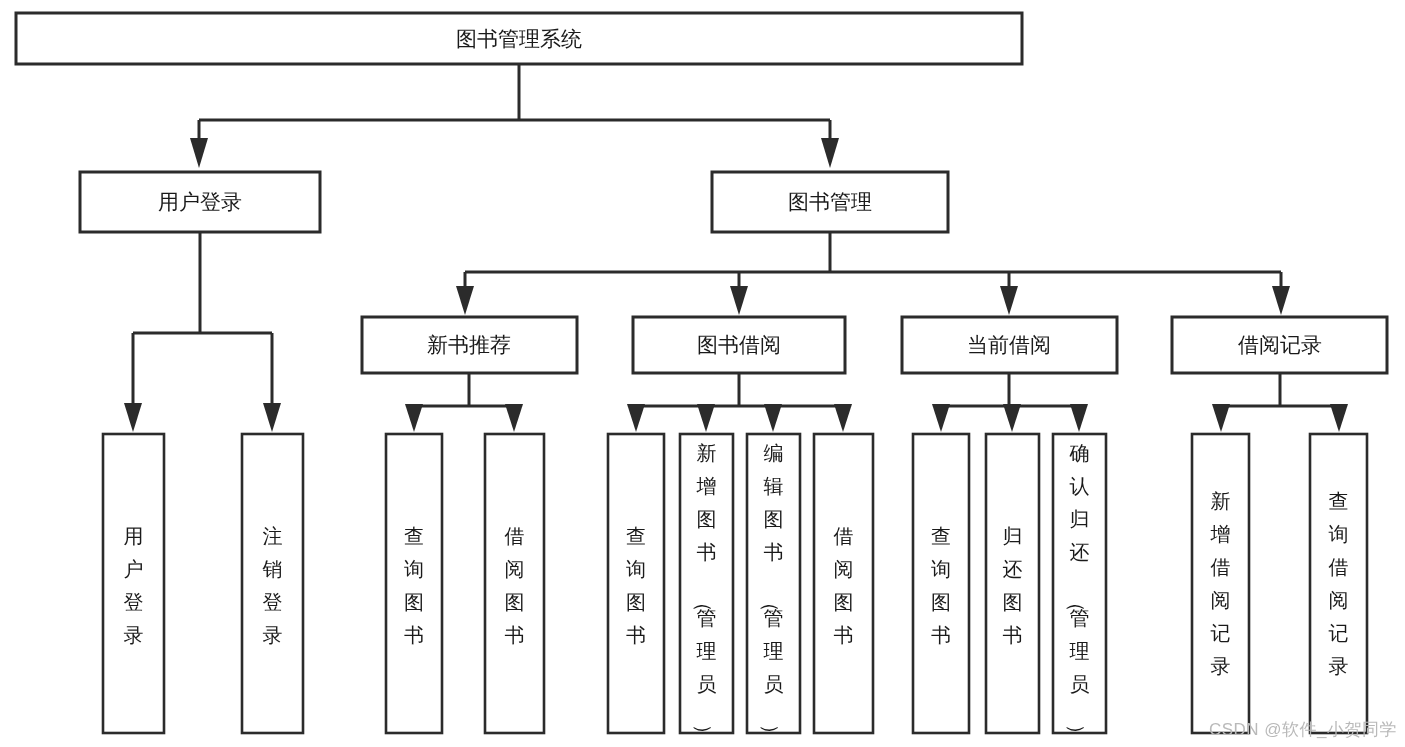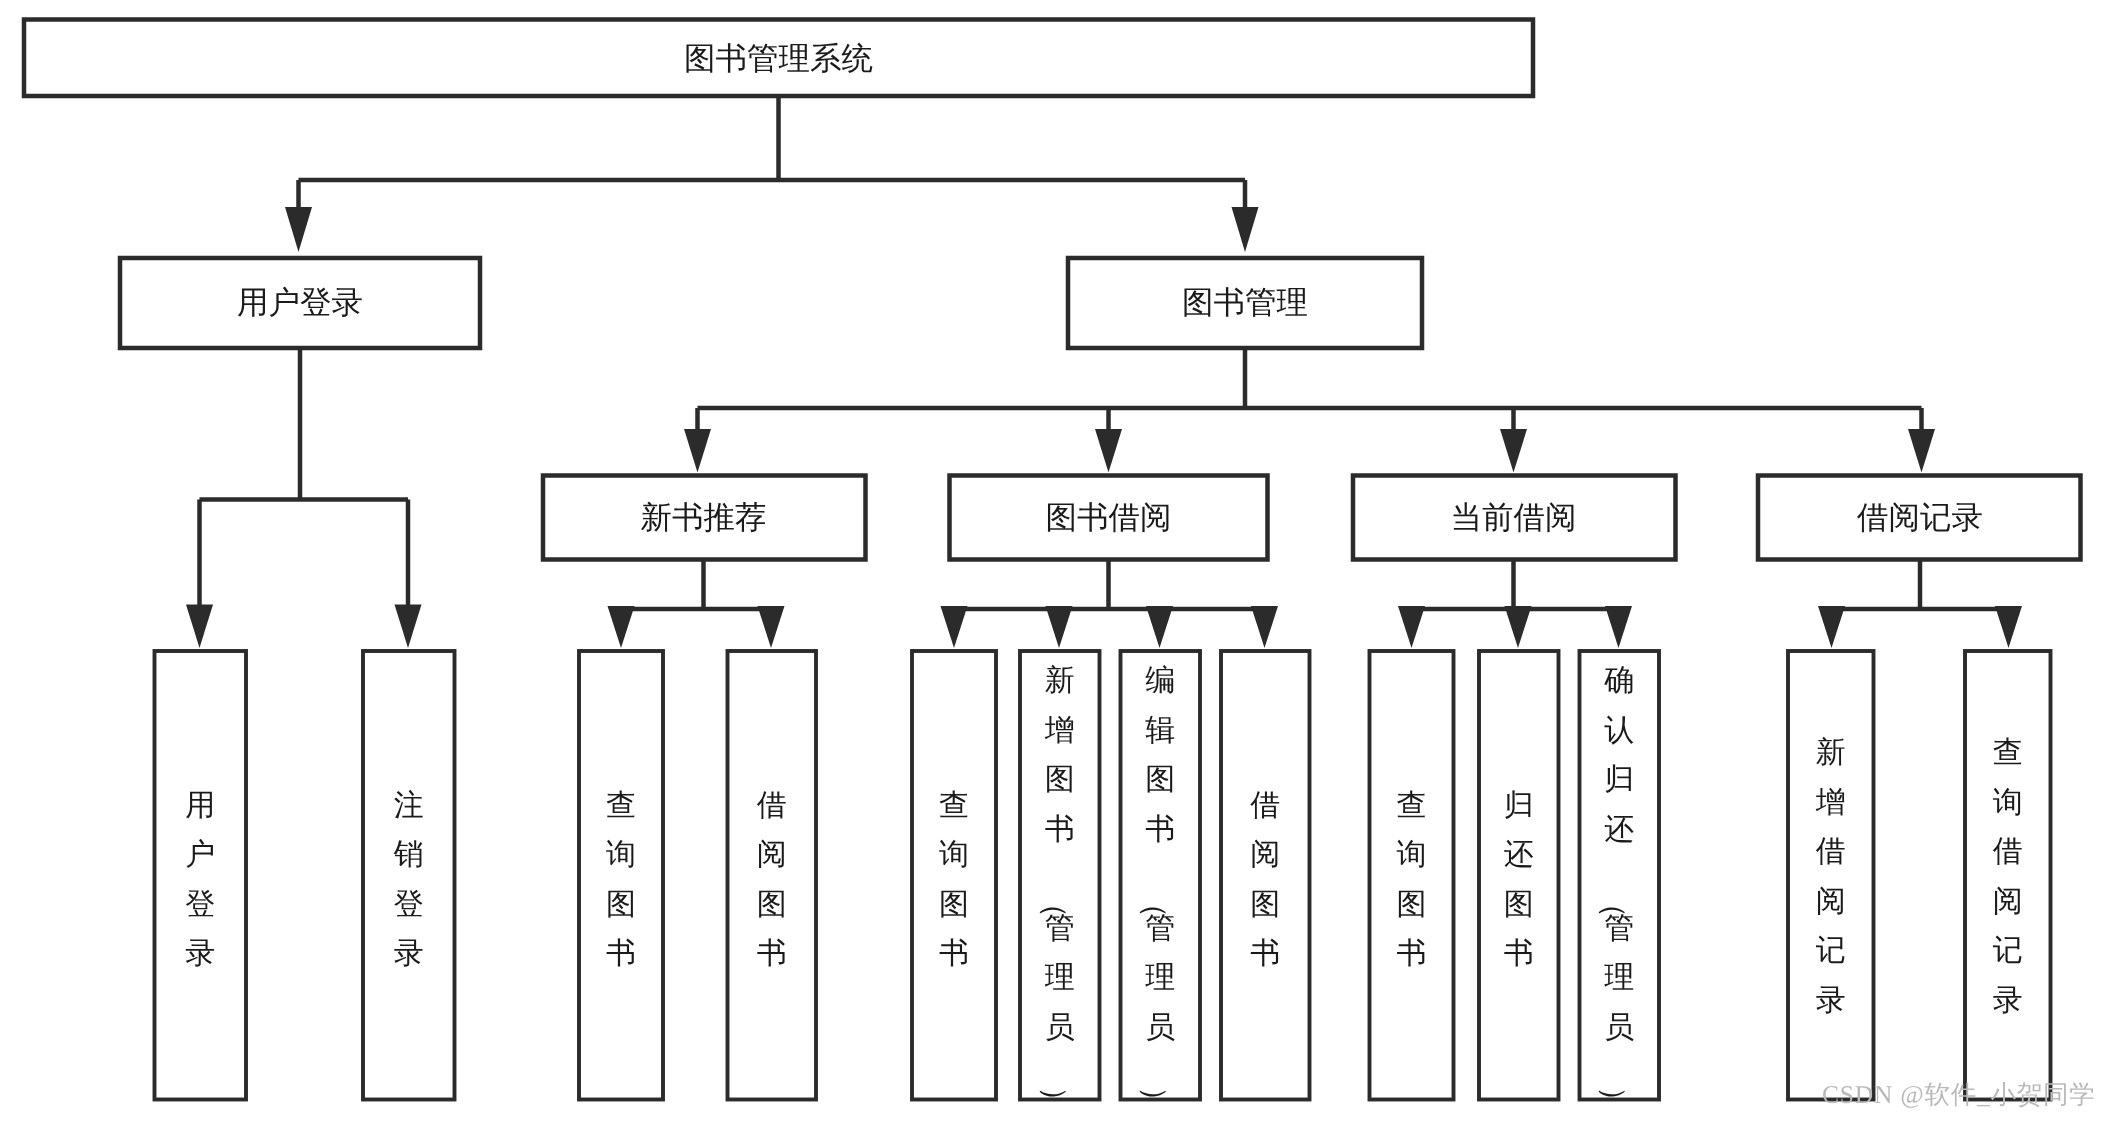--- a/index.html
+++ b/index.html
@@ -66,21 +66,21 @@
   .node-label-v {
     font-family: "DejaVu Sans", "Liberation Sans", sans-serif;
     font-size: 20px;
     fill: #1a1a1a;
     text-anchor: middle;
   }
   .watermark {
     position: absolute;
     right: 8px;
     bottom: 6px;
-    font-family: Liberation Serif, serif;
+    font-family: Liberation Sans, sans-serif;
     font-size: 17px;
     color: #b9b9b9;
     white-space: nowrap;
     letter-spacing: 0.5px;
     pointer-events: none;
   }
 </style>
 </head>
 <body>
 

